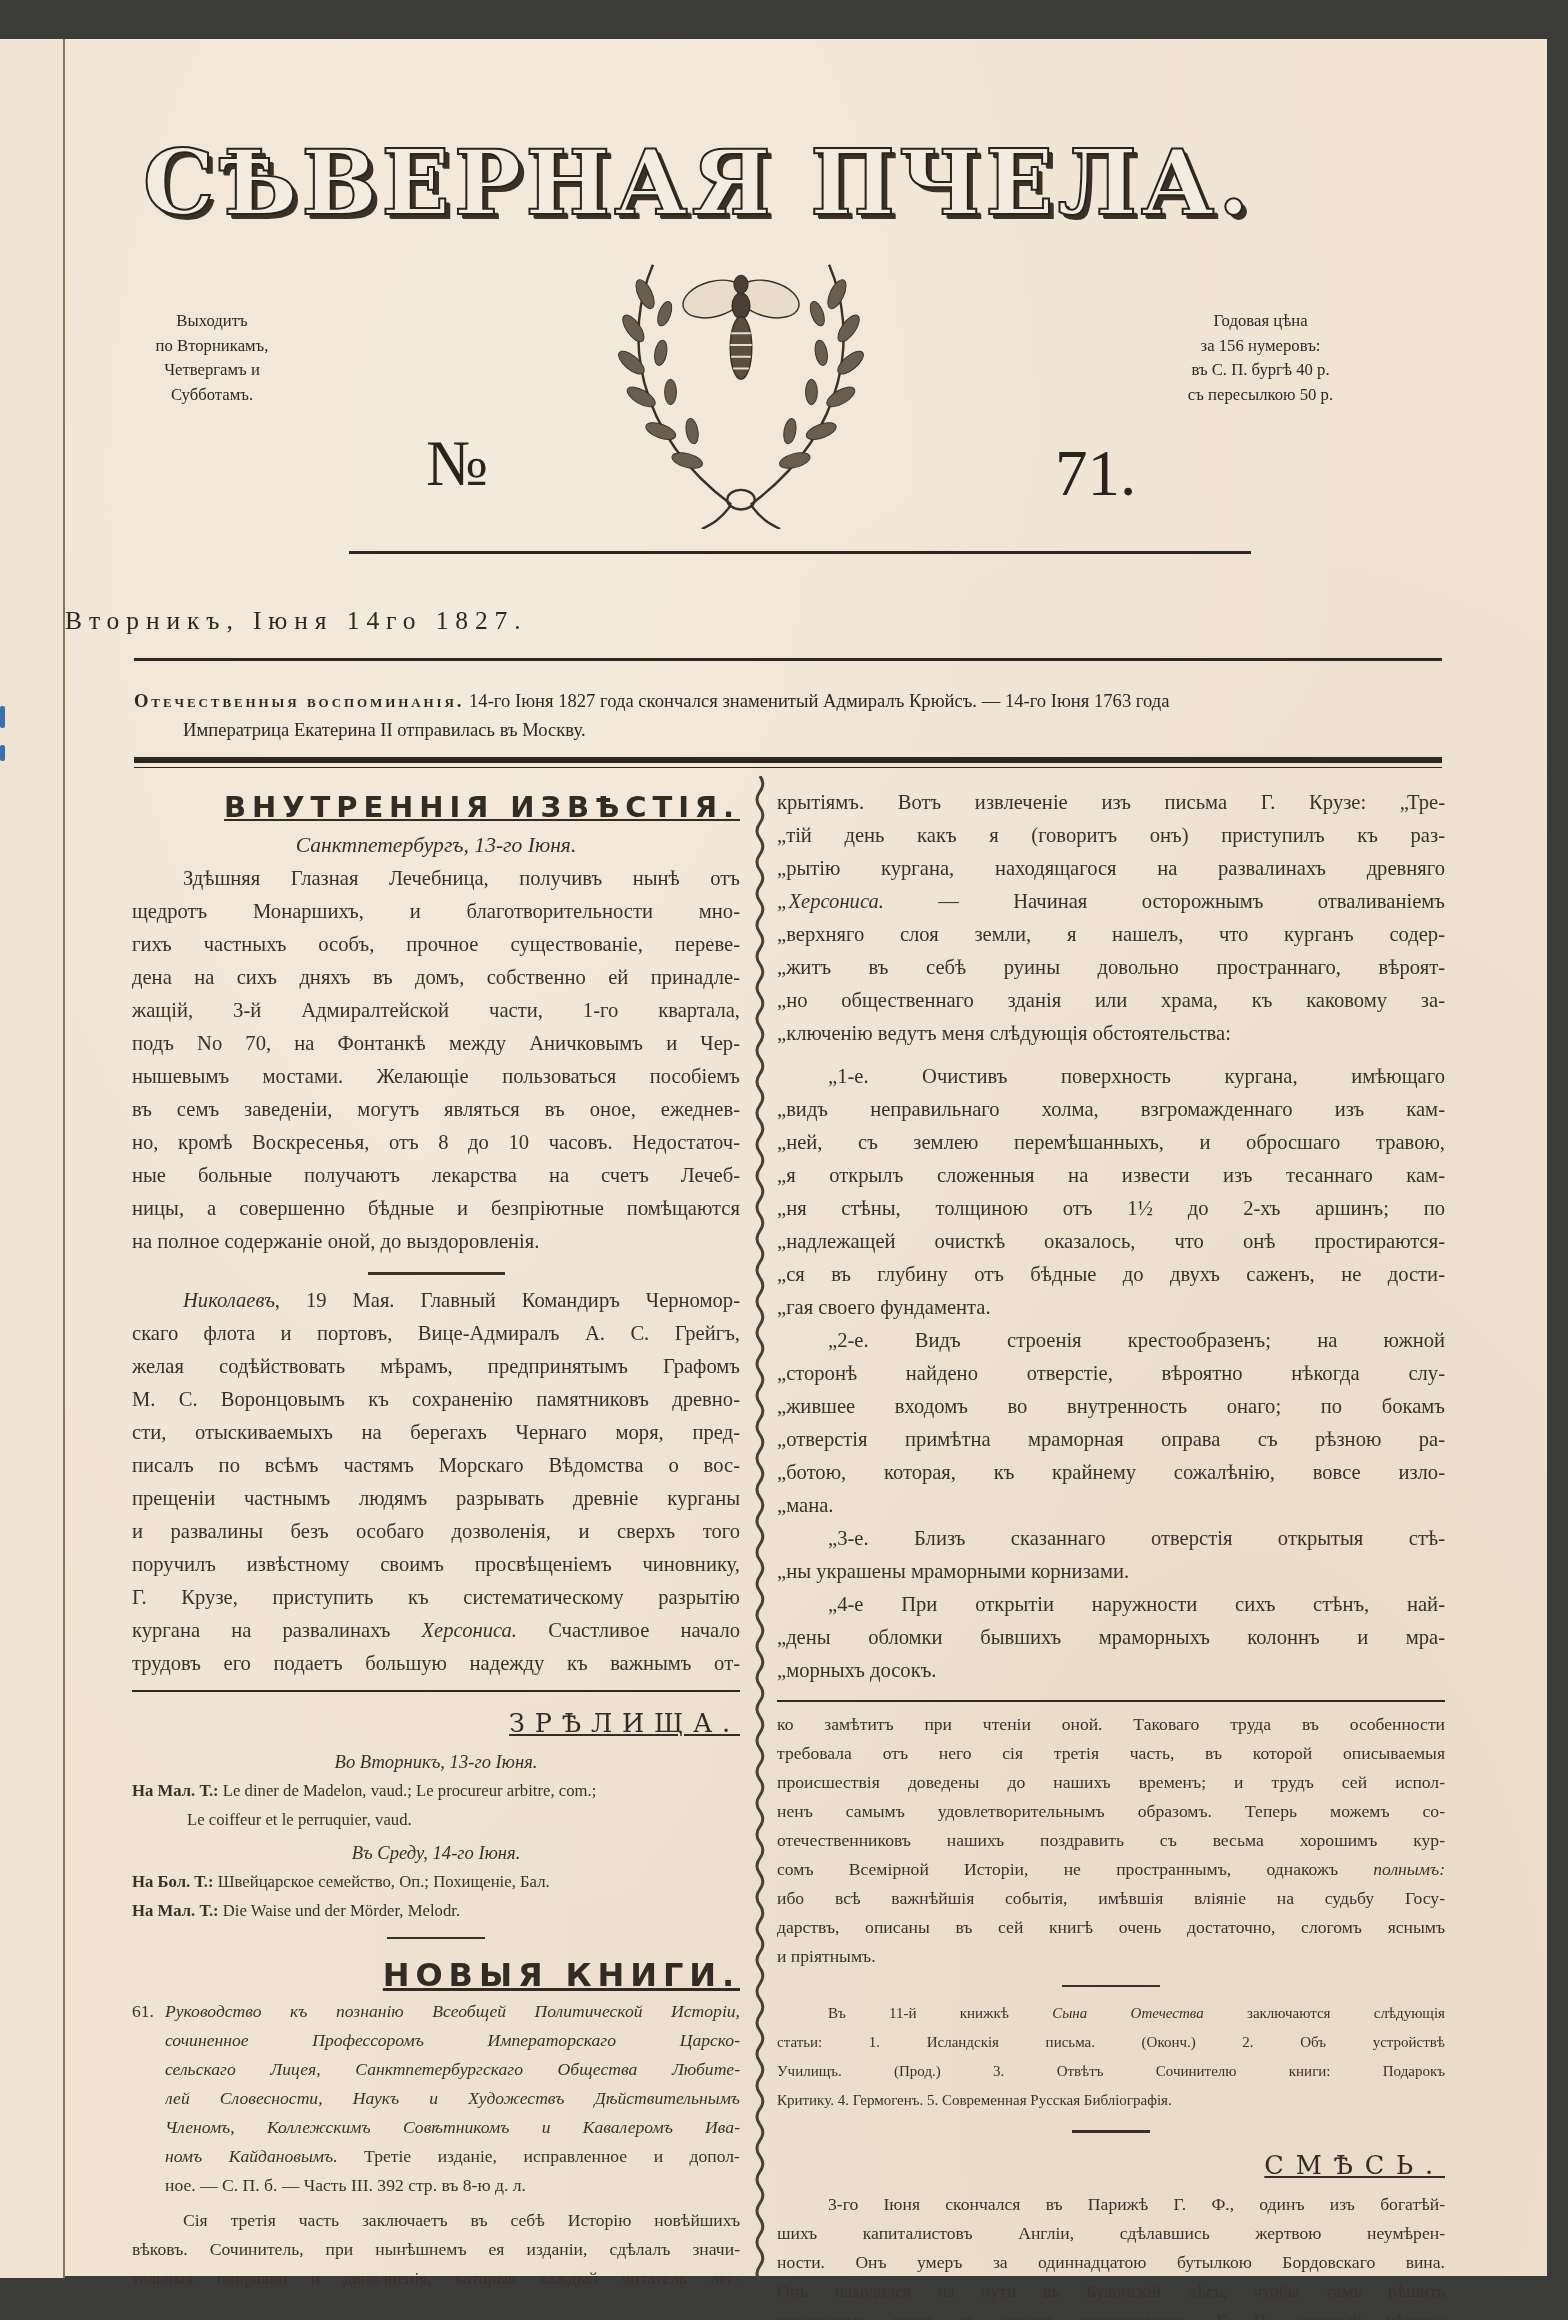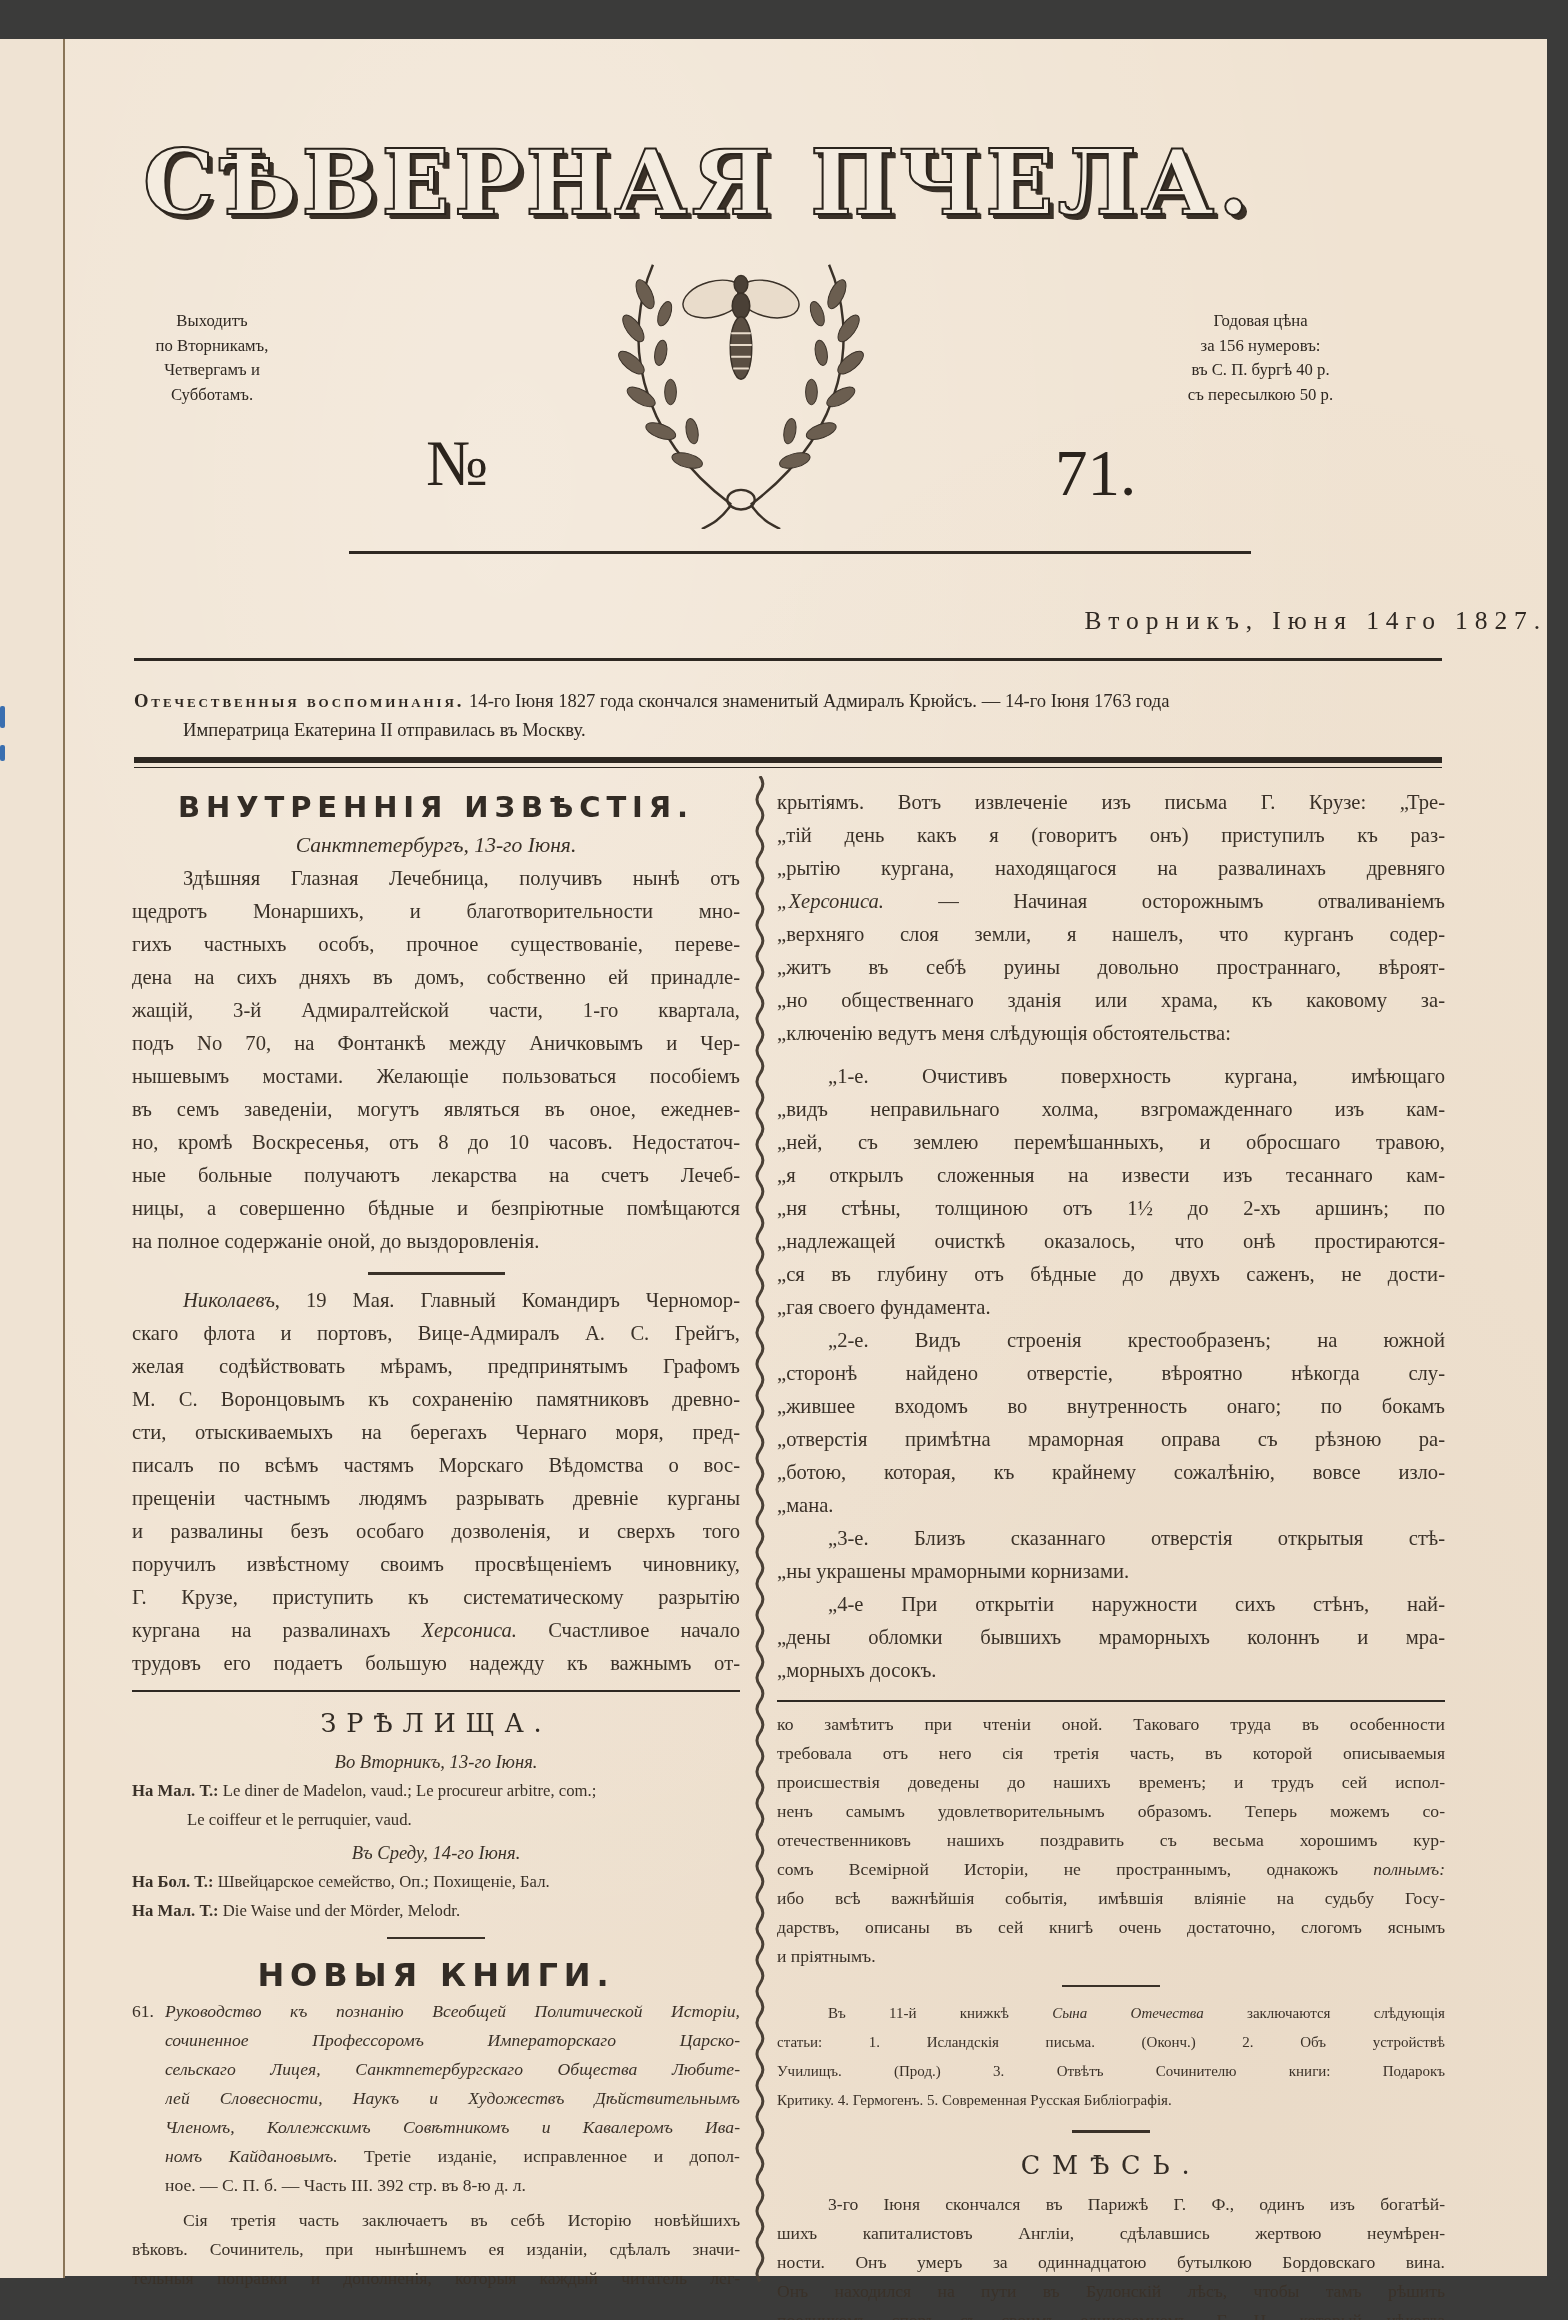--- a/index.html
+++ b/index.html
@@ -25,29 +25,29 @@
     left:0; width:1266px; top:90px; text-align:center;
     font-family:"DejaVu Serif", serif; font-weight:bold; font-size:90px;
     letter-spacing:3.9px; color:#f4ece0;
     -webkit-text-stroke:2px #2b241d;
     text-shadow:3.9px 3.9px 0 #3a3128, 4.9px 4.9px 0 #3a3128;
   }
   .side-note { font-family:"Liberation Serif", serif; font-size:16.7px; line-height:24.5px; text-align:center; color:#2f2822; }
   .numero { font-family:"Liberation Serif", serif; font-size:65px; color:#2b241d; }
   .bee-wreath { left:529px; top:216px; width:294px; height:274px; }
   .rule { position:absolute; background:#2e2822; }
-  .dateline { left:0; width:1482px; top:567px; text-align:right; font-family:"Liberation Serif", serif; font-size:25.5px; letter-spacing:6.9px; color:#2f2822; }
+  .dateline { left:0; width:1482px; top:567px; text-align:left; font-family:"Liberation Serif", serif; font-size:25.5px; letter-spacing:6.9px; color:#2f2822; }
   .memo { left:69px; width:1313px; top:647px; font-family:"Liberation Serif", serif; font-size:18.6px; line-height:29px; color:#2f2822; }
   .memo .lead { letter-spacing:2.9px; font-variant:small-caps;font-weight:bold; }
   .memo .line2 { padding-left:49px; display:block; }
   .col { position:absolute; font-family:"Liberation Serif", serif; font-size:20.6px; line-height:33px; color:#3a3128; }
   .col .line { display:block; text-align:justify; text-align-last:justify; white-space:nowrap; overflow:hidden; }
   .col .last { text-align-last:left; }
   .indent { text-indent:51px; }
-  .h-sec { text-align:center; font-weight:bold; font-family:"DejaVu Sans", sans-serif; letter-spacing:5.9px; color:#332c25; }
+  .h-sec { text-align:right; font-weight:bold; font-family:"DejaVu Sans", sans-serif; letter-spacing:5.9px; color:#332c25;text-decoration:underline; }
   .it { font-style:italic; }
   .center { text-align:center; }
   .short-rule { height:2.9px; background:#3a3128; margin:0 auto; }
   .wavy { position:absolute; left:689px; width:11.8px; }
   .small { font-size:16.7px; line-height:29px; }
 </style>
 </head>
 <body>
 
 <div class="left-page">

